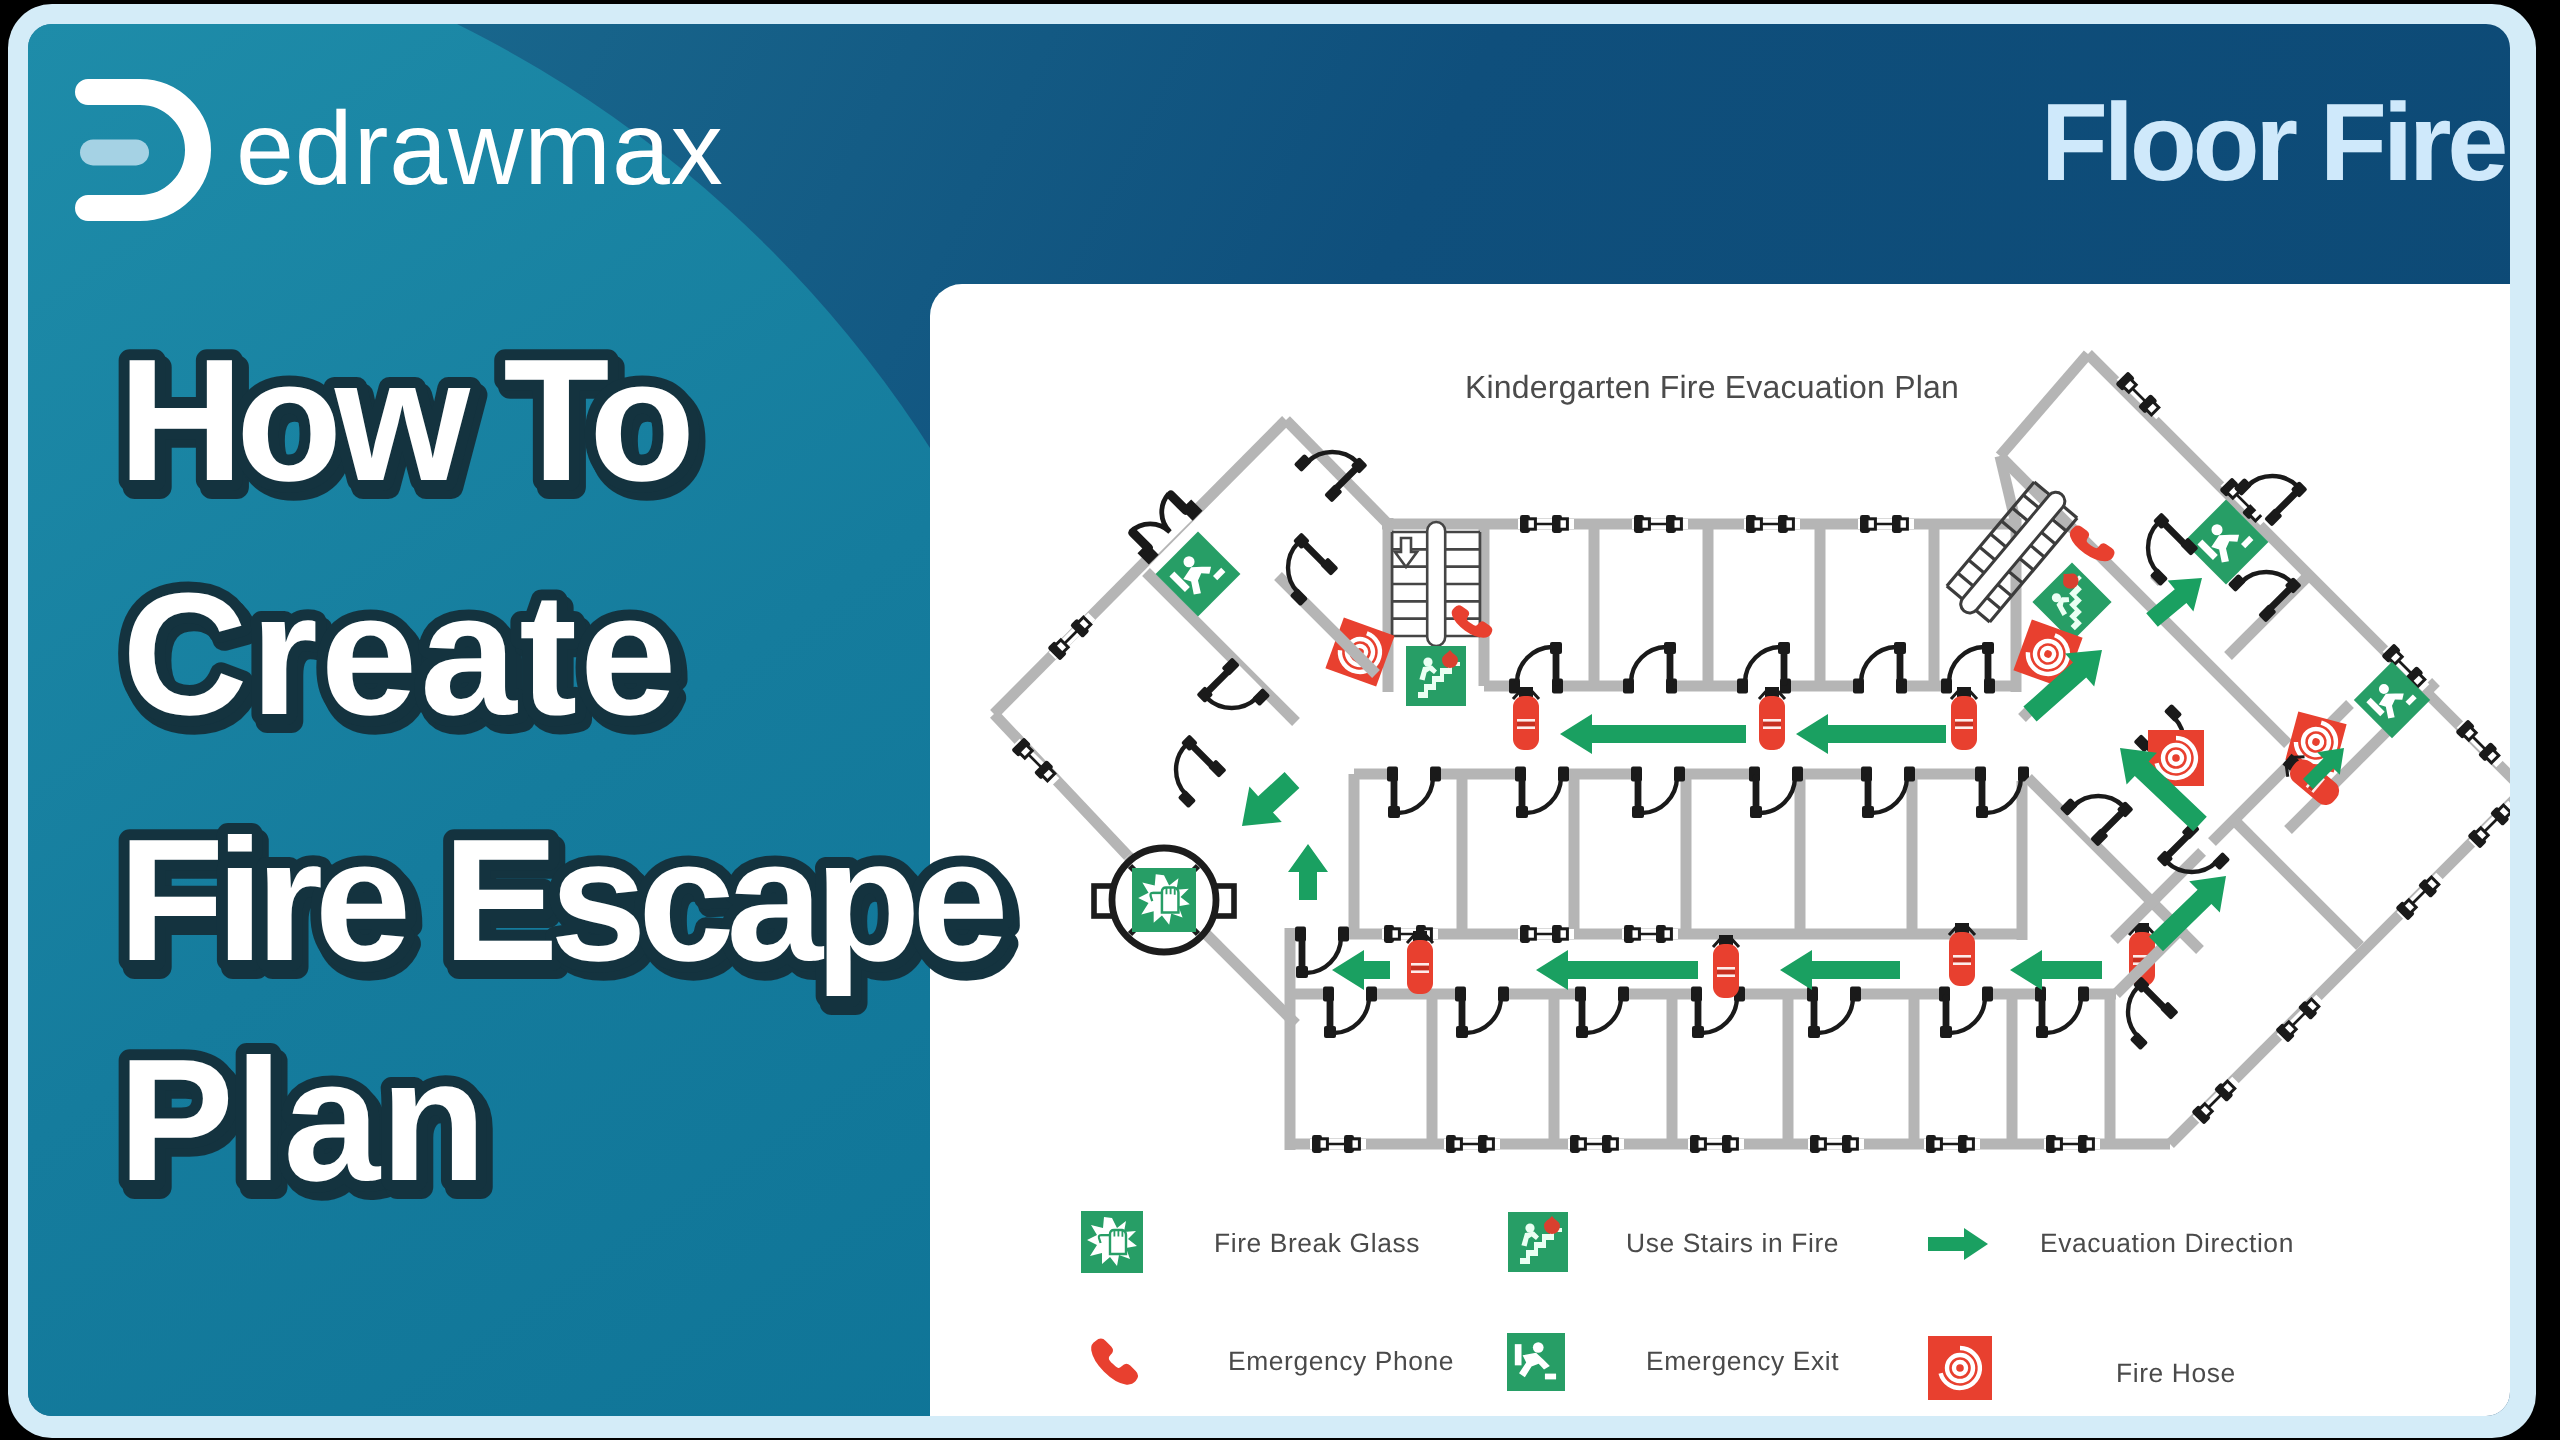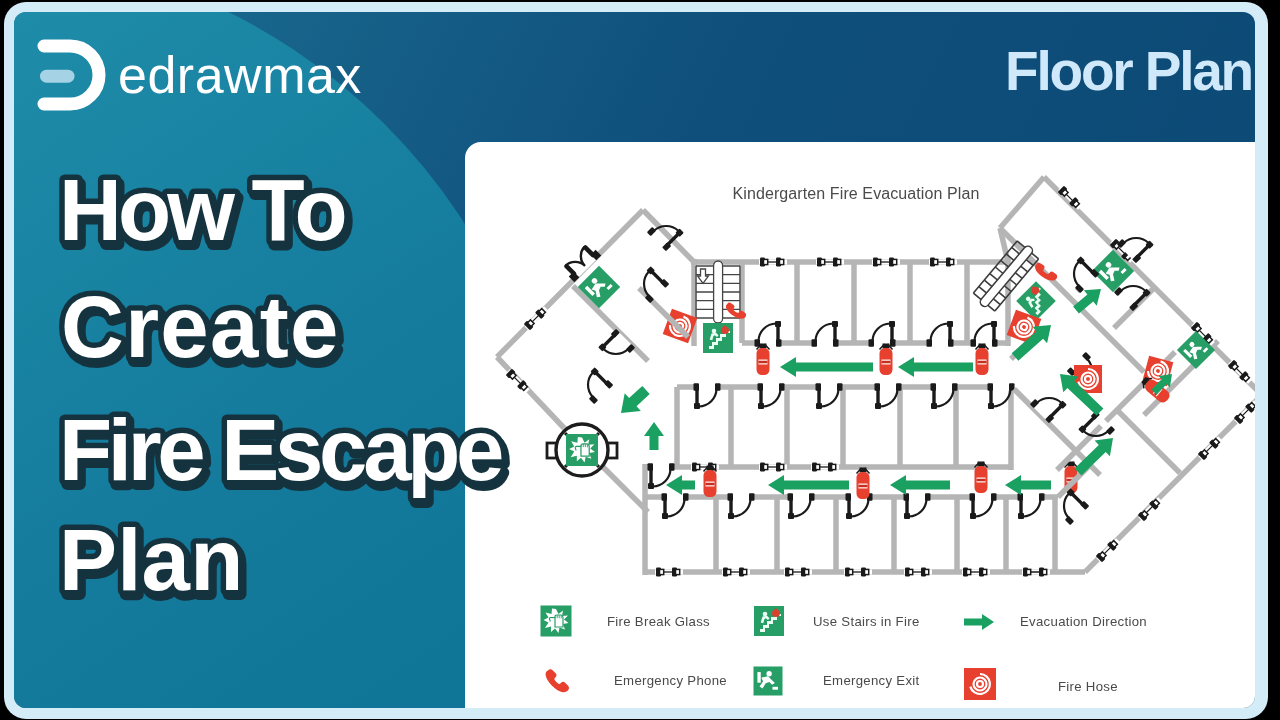--- a/index.html
+++ b/index.html
@@ -42,21 +42,21 @@
 
   <svg width="90" height="95" viewBox="30 27 90 95" style="position:absolute;left:16px;top:15px">
     <g fill="none" stroke="#fff" stroke-width="13" stroke-linecap="round">
       <path d="M44,46 H70 A29,29 0 0 1 70,104 H44"></path>
     </g>
     <path d="M46.5,76.2 H68" stroke="#a5d2e4" stroke-width="13" stroke-linecap="round" fill="none"></path>
   </svg>
 
   <div class="brand">edrawmax</div>
 
-  <div class="fp">Floor Plan</div>
+  <div class="fp">Floor Fire</div>
 
   <div class="card"></div>
 
   <svg width="790" height="566" viewBox="465 142 790 566" style="position:absolute;left:451px;top:130px">
 
 <path d="M691,262 H1008" stroke="#b5b5b5" stroke-width="5.5" fill="none"></path>
 
 <path d="M694,259 V346" stroke="#b5b5b5" stroke-width="5.5" fill="none"></path>
 
 <path d="M742,262 V343" stroke="#b5b5b5" stroke-width="5.5" fill="none"></path>

